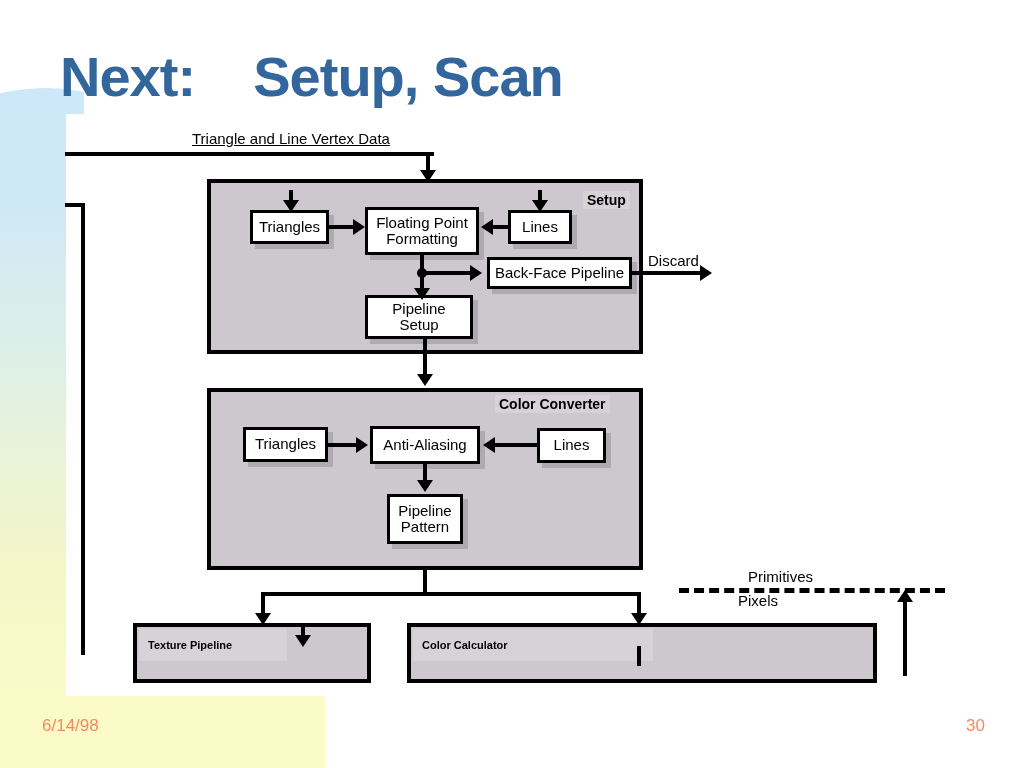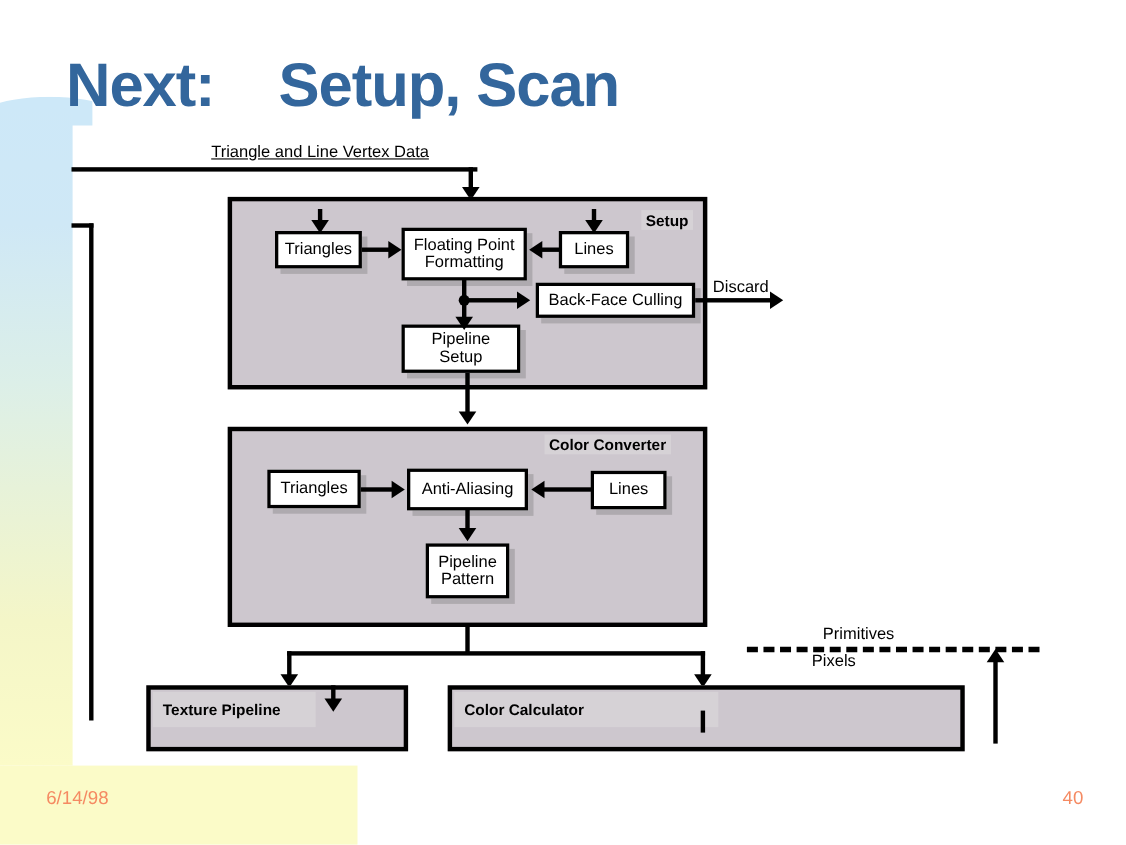--- a/index.html
+++ b/index.html
@@ -118,21 +118,21 @@
     box-shadow: 5px 5px 0 rgba(150,145,150,0.55);
     white-space: pre-line;
   }
 
   
   .plate {
     position: absolute;
     background: #d6d2d6;
     display: flex;
     align-items: center;
-    font-size: 14px;
+    font-size: 11px;
     font-weight: bold;
     color: #000000;
     padding-left: 9px;
     box-sizing: border-box;
     white-space: nowrap;
     text-align: right;
   }
 
   
   .hline { position: absolute; background: #000000; height: 4px; }
@@ -202,21 +202,21 @@
     <div class="vline" style="left:538px; top:190px; height:14px;"></div>
     <div class="arr-d" style="left:532px; top:200px;"></div>
 
     <div class="node" style="left:250px; top:210px; width:79px; height:34px;">Triangles</div>
 
     <div class="node" style="left:365px; top:207px; width:114px; height:48px;">Floating Point
 Formatting</div>
 
     <div class="node" style="left:508px; top:210px; width:64px; height:34px;">Lines</div>
 
-    <div class="node" style="left:487px; top:257px; width:145px; height:32px;">Back-Face Culling</div>
+    <div class="node" style="left:487px; top:257px; width:145px; height:32px;">Back-Face Pipeline</div>
 
     <div class="node" style="left:365px; top:295px; width:108px; height:44px;">Pipeline
 Setup</div>
 
     <div class="hline" style="left:329px; top:225px; width:27px;"></div>
     <div class="arr-r" style="left:353px; top:219px;"></div>
 
     <div class="hline" style="left:492px; top:225px; width:18px;"></div>
     <div class="arr-l" style="left:481px; top:219px;"></div>
 
@@ -275,15 +275,15 @@
     <div class="plate" style="left:139px; top:629px; width:148px; height:32px;">Texture Pipeline</div>
     <div class="vline" style="left:301px; top:623px; height:16px;"></div>
     <div class="arr-d" style="left:295px; top:635px;"></div>
 
     <div class="panel" style="left:407px; top:623px; width:470px; height:60px;"></div>
     <div class="plate" style="left:413px; top:629px; width:240px; height:32px;">Color Calculator</div>
     <div class="vline" style="left:637px; top:646px; height:20px;"></div>
   </div>
 
   <div class="footer-text" id="footer-date">6/14/98</div>
-  <div class="footer-text" id="footer-page">40</div>
+  <div class="footer-text" id="footer-page">30</div>
 
 </div>
 
 </body></html>

